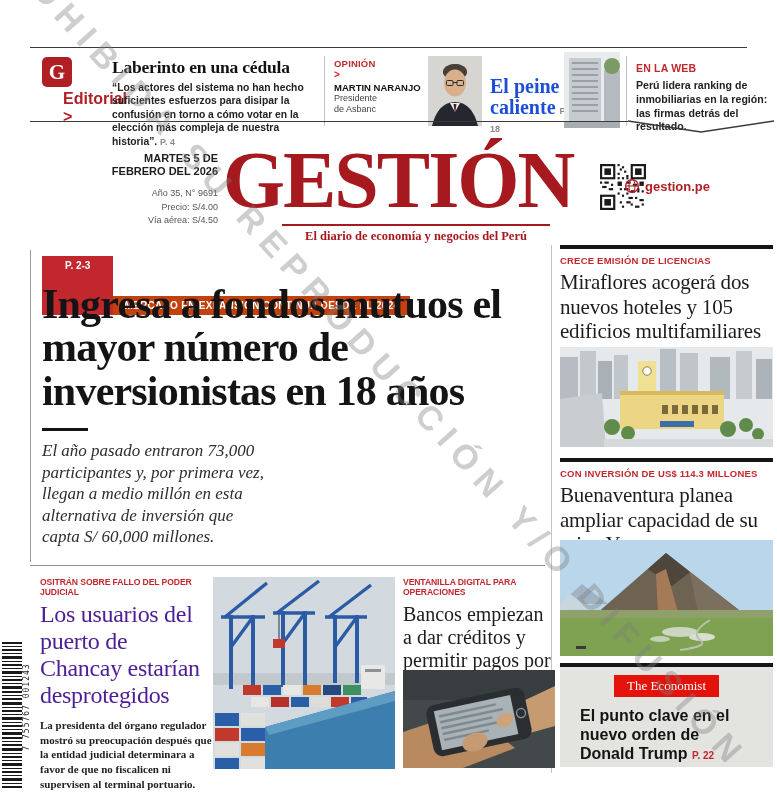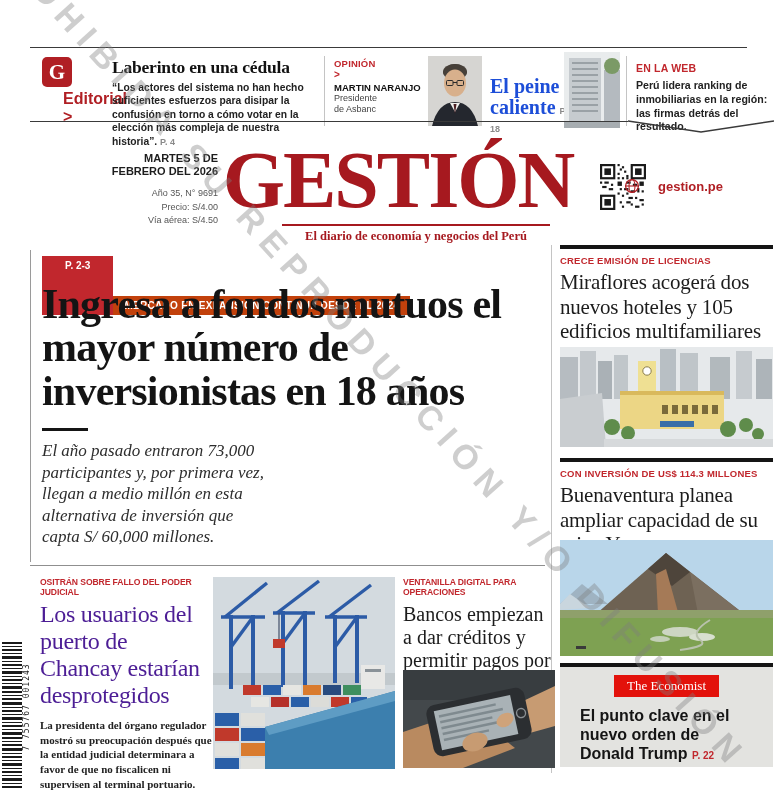--- a/index.html
+++ b/index.html
@@ -206,21 +206,21 @@
         <rect x="19" y="18" width="1" height="1"></rect>
     </g>
     <rect x="1" y="1" width="5" height="5" fill="#fff"></rect>
       <rect x="2" y="2" width="3" height="3" fill="#1a1a1a"></rect>
     <rect x="15" y="1" width="5" height="5" fill="#fff"></rect>
       <rect x="16" y="2" width="3" height="3" fill="#1a1a1a"></rect>
     <rect x="1" y="15" width="5" height="5" fill="#fff"></rect>
       <rect x="2" y="16" width="3" height="3" fill="#1a1a1a"></rect>
   </svg>
 
-  <div class="abs" style="left:624px;top:178px;display:flex;align-items:center;gap:18px;">
+  <div class="abs" style="left:624px;top:178px;display:flex;align-items:center;gap:5px;">
     <svg width="16" height="16" viewBox="0 0 16 16">
       <circle cx="8" cy="8" r="6.4" fill="none" stroke="#b01f24" stroke-width="1.3"></circle>
       <ellipse cx="8" cy="8" rx="3" ry="6.4" fill="none" stroke="#b01f24" stroke-width="1.1"></ellipse>
       <line x1="1.6" y1="8" x2="14.4" y2="8" stroke="#b01f24" stroke-width="1.1"></line>
     </svg>
     <span class="site">gestion.pe</span>
   </div>
 
   <div class="abs vrule" style="left:30px;top:250px;height:312px;background:#9a9a9a;"></div>
 

